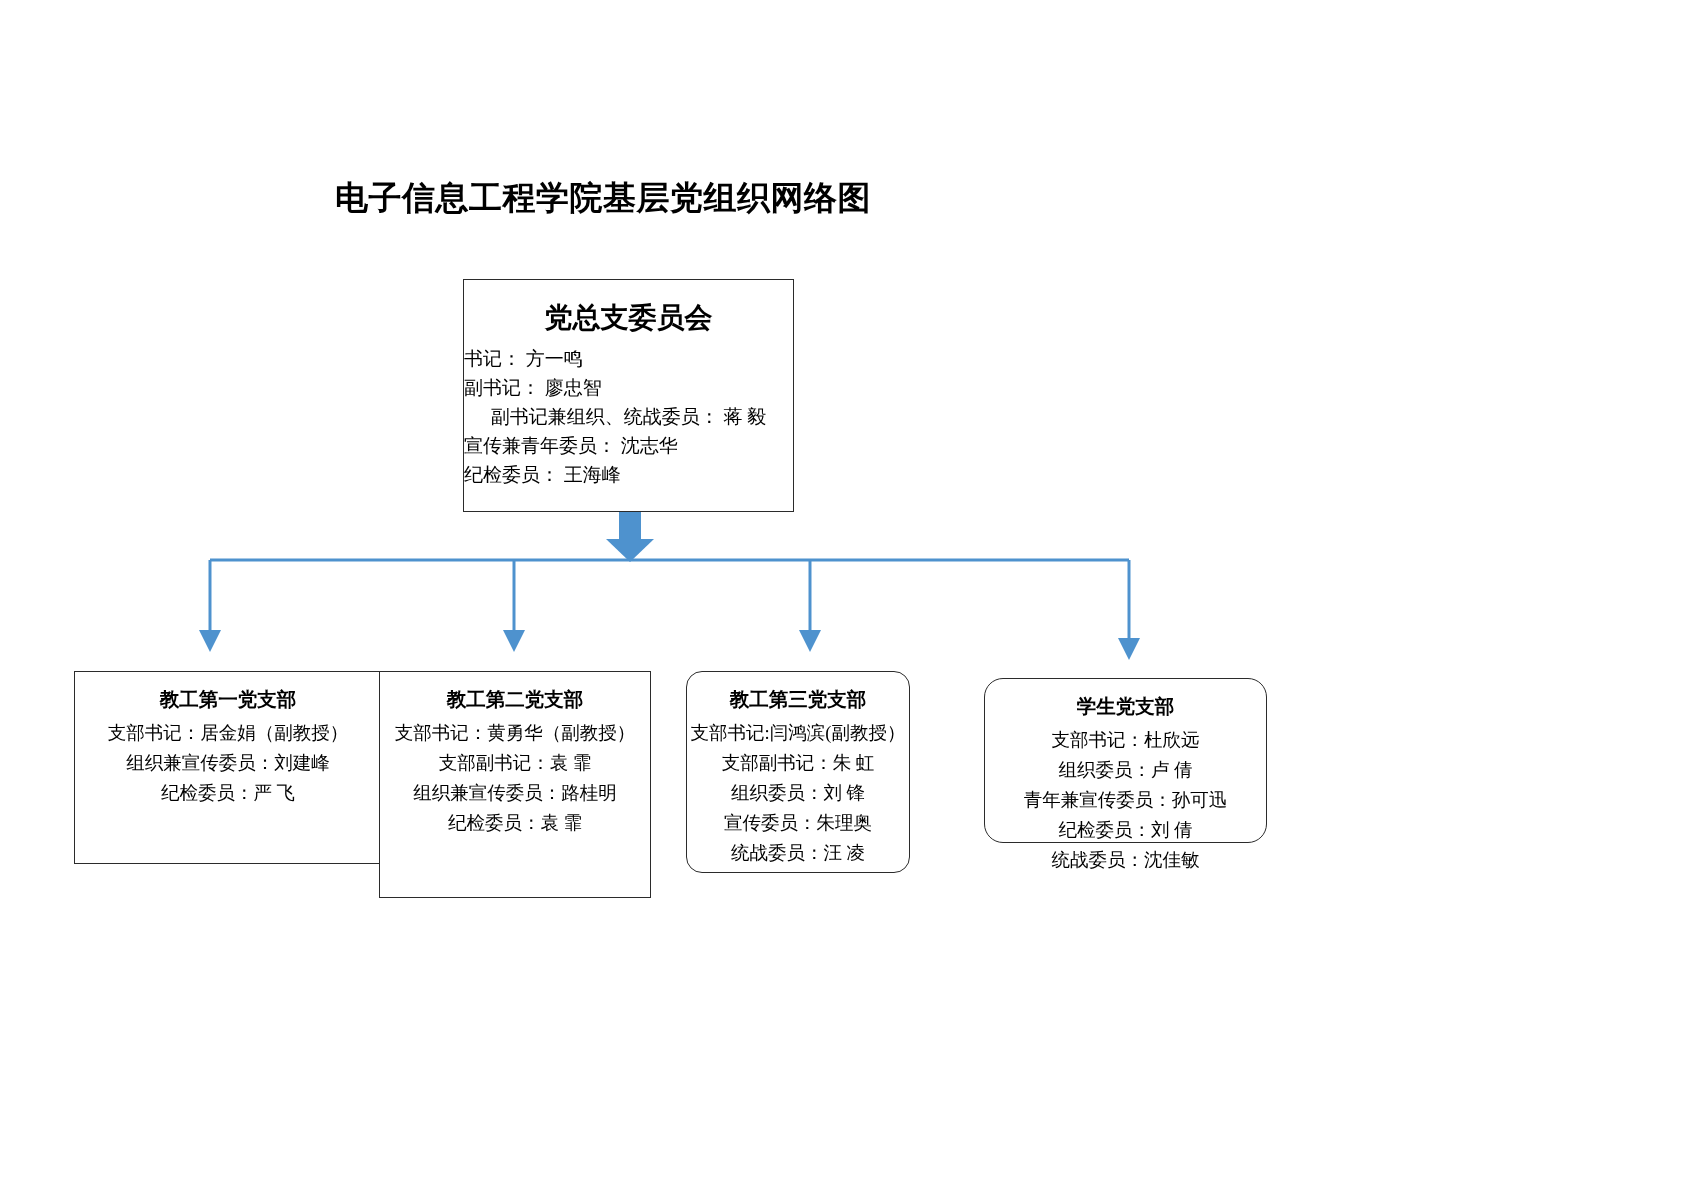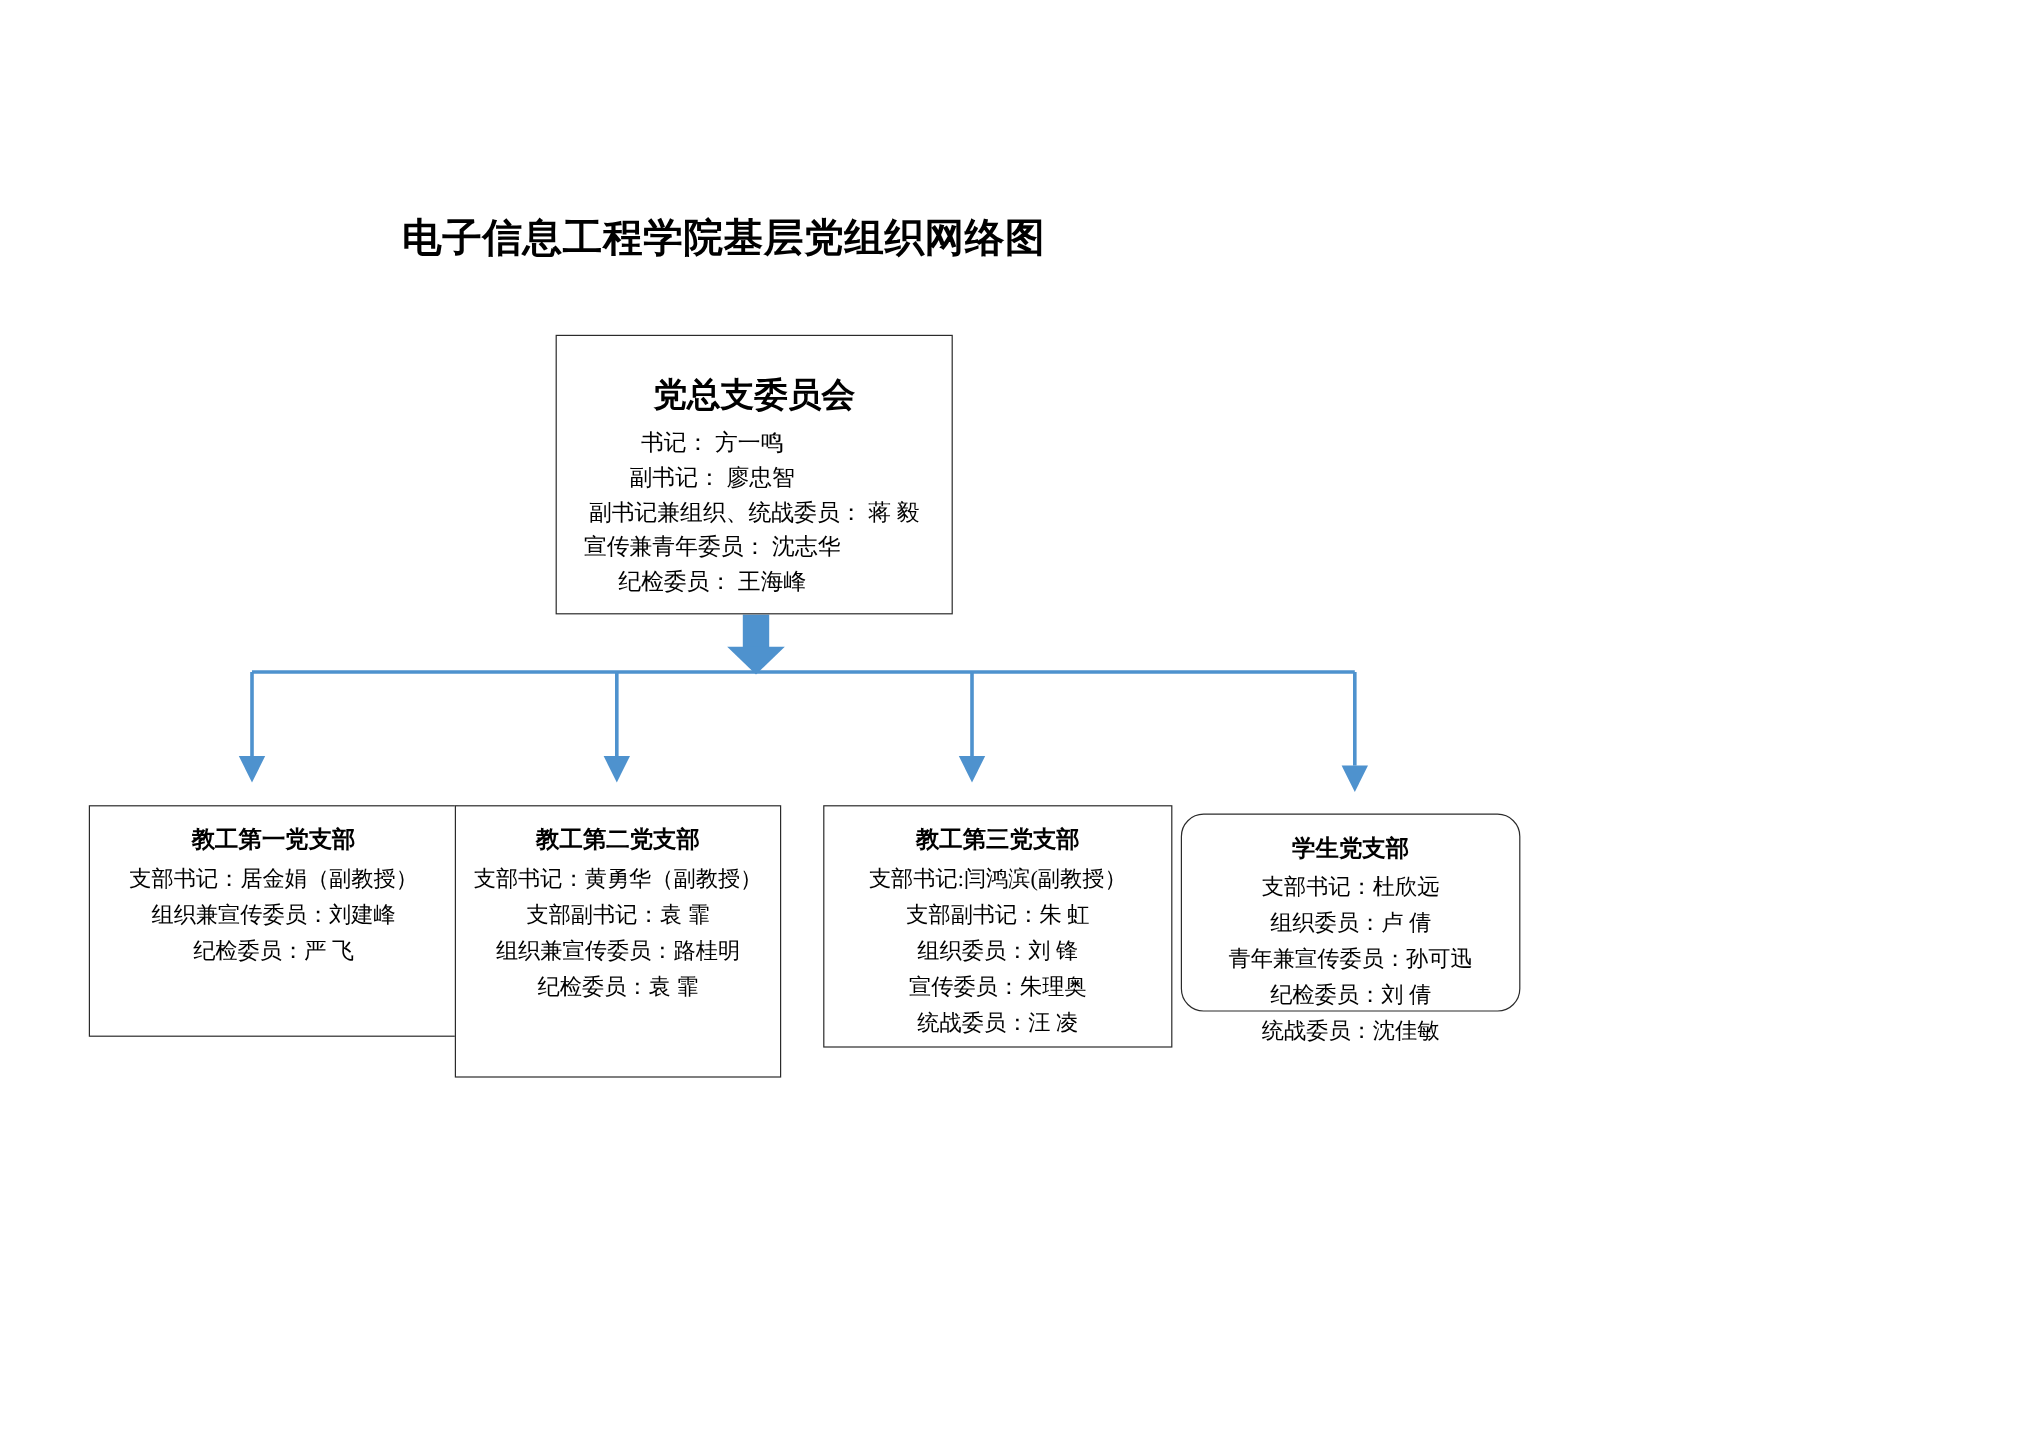--- a/index.html
+++ b/index.html
@@ -46,32 +46,32 @@
   .node-line {
     white-space: nowrap;
   }
 
   
   #root-node {
     left: 463px;
     top: 279px;
     width: 331px;
     height: 233px;
-    padding-top: 29px;
+    padding-top: 18px;
   }
   #root-node .node-title {
     font-size: 28px;
     font-family: "DejaVu Sans", "Liberation Sans", sans-serif;
     line-height: 40px;
     margin-bottom: 6px;
   }
   #root-node .node-line {
     font-size: 19px;
     line-height: 29px;
-    text-align: center;
+    text-align: left;
     padding-right: 70px;
   }
   #root-node .node-line.wide {
     text-align: center;
     padding-right: 0;
   }
 
   
   .leaf {
     padding-top: 14px;
@@ -82,21 +82,21 @@
     line-height: 28px;
     margin-bottom: 4px;
   }
   .leaf .node-line {
     font-size: 18.5px;
     line-height: 30px;
   }
 
   #leaf-1 { left: 74px;  top: 671px; width: 308px; height: 193px; }
   #leaf-2 { left: 379px; top: 671px; width: 272px; height: 227px; }
-  #leaf-3 { left: 686px; top: 671px; width: 291px; height: 202px; }
+  #leaf-3 { left: 686px; top: 671px; width: 224px; height: 202px; border-radius: 16px; }
   #leaf-4 { left: 984px; top: 678px; width: 283px; height: 165px; border-radius: 19px; }
 
   
   .conn-layer {
     position: absolute;
     left: 0;
     top: 0;
     width: 1684px;
     height: 1191px;
     pointer-events: none;

